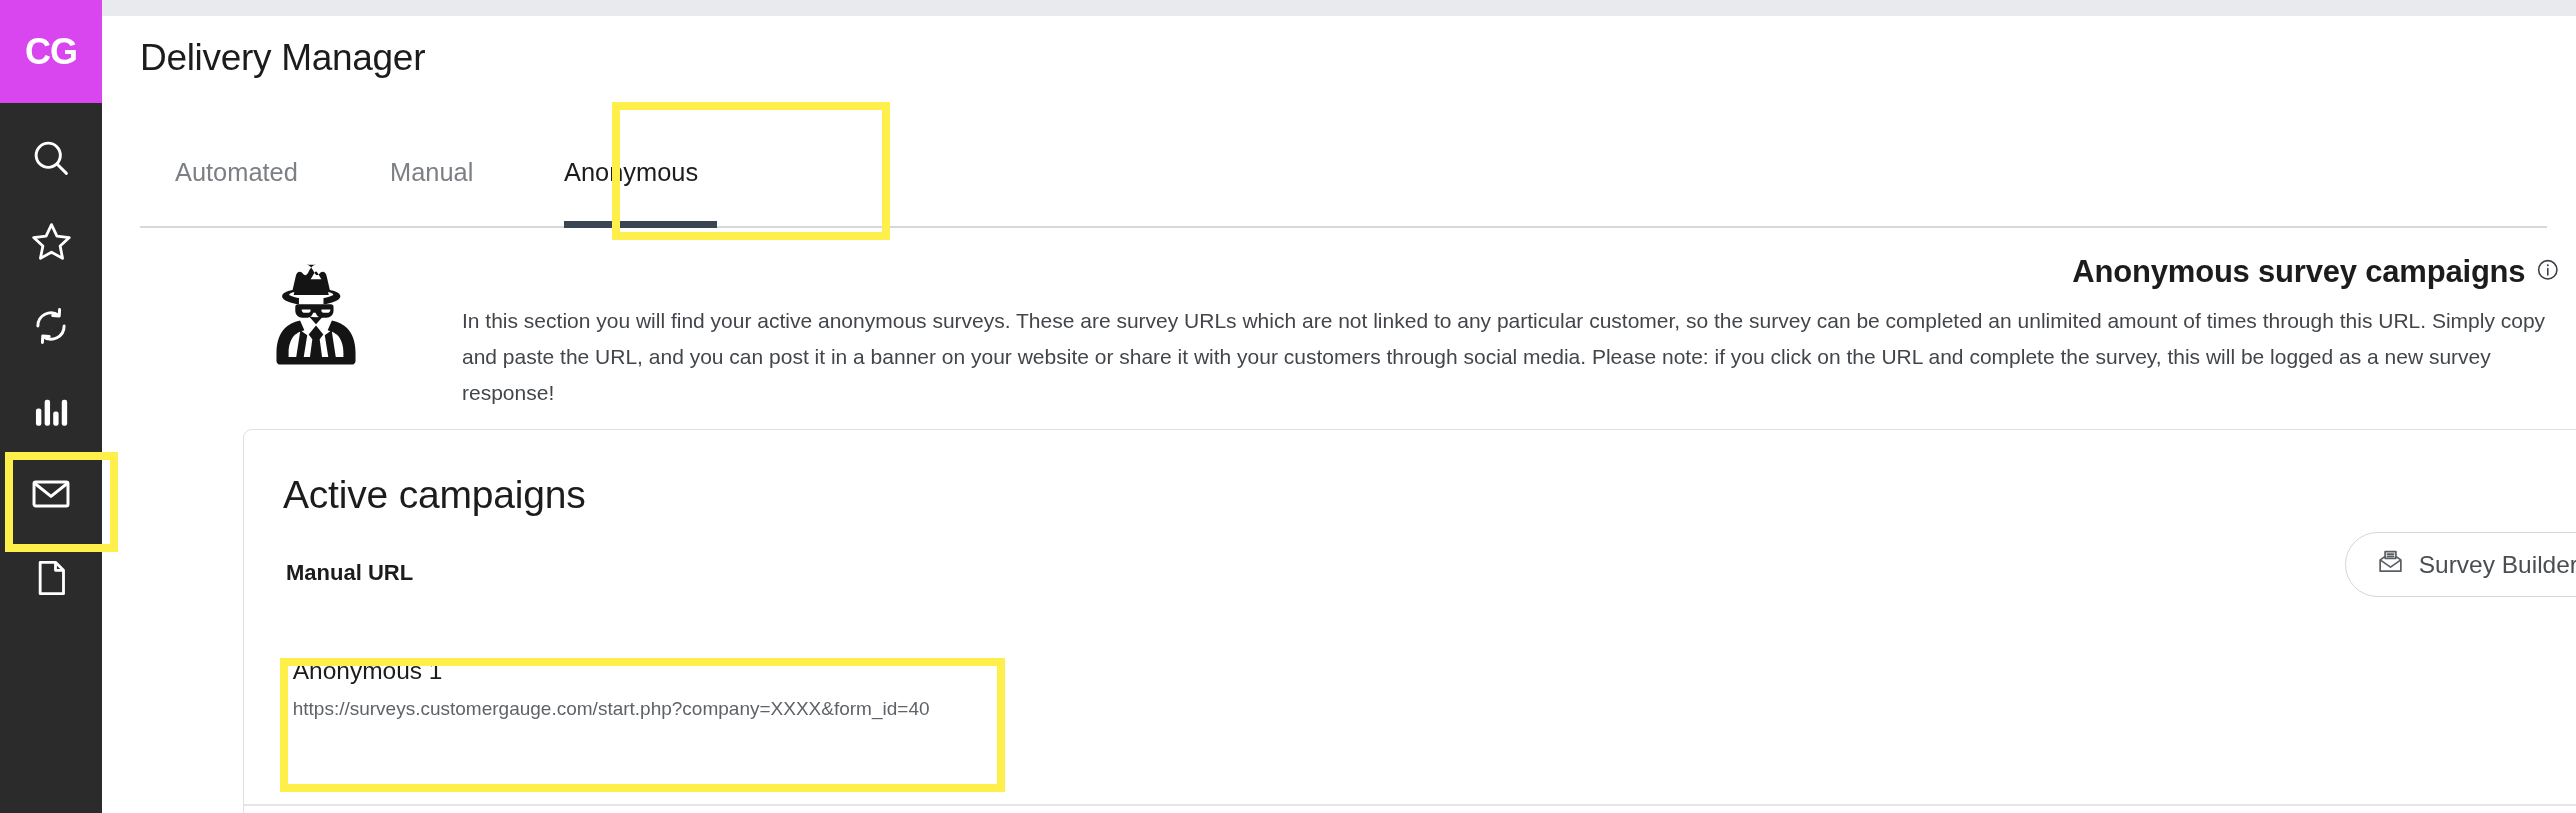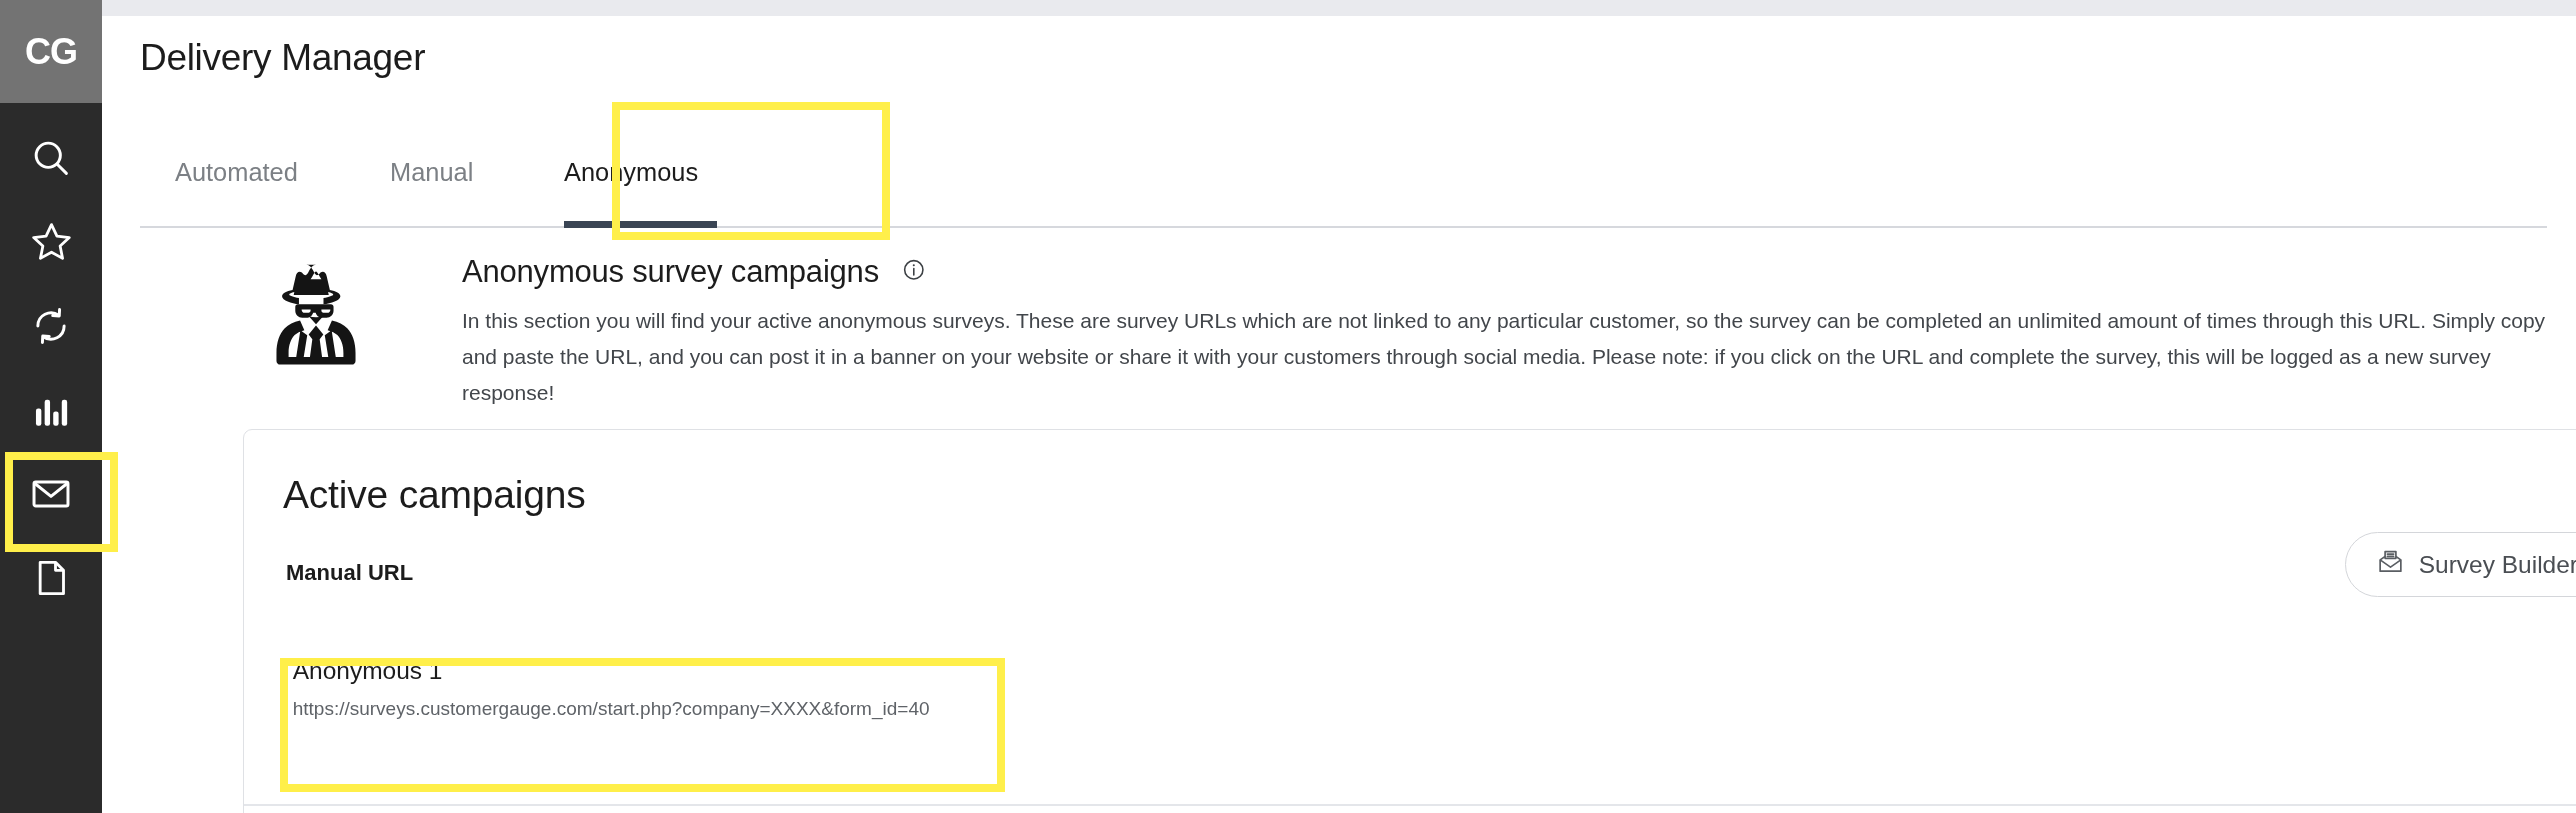--- a/index.html
+++ b/index.html
@@ -22,21 +22,21 @@
     left: 0; top: 0;
     width: 102px;
     height: 814px;
     background: #2b2b2b;
     z-index: 5;
   }
 
   .sidebar-logo {
     width: 102px;
     height: 103px;
-    background: #737373;
+    background: #d946ef;
     display: flex;
     align-items: center;
     justify-content: center;
     color: #ffffff;
     font-size: 36px;
     font-weight: bold;
     letter-spacing: -0.9px;
     font-family: "Liberation Sans", sans-serif;
   }
 
@@ -168,25 +168,26 @@
   .intro-body {
     position: absolute;
     left: 197px;
     top: 0;
     width: 2098px;
   }
 
   .intro-heading {
     font-size: 31px;
     color: #1c1c1c;
-    font-weight: normal;
+    font-weight: bold;
     display: flex;
     align-items: center;
-    gap: 23px;
+    gap: 11px;
     letter-spacing: -0.2px;
+    justify-content: flex-end;
   }
 
   .info-icon { display: block; }
 
   .intro-text {
     margin-top: 12.7px;
     font-size: 21px;
     line-height: 36px;
     color: #42464b;
   }

